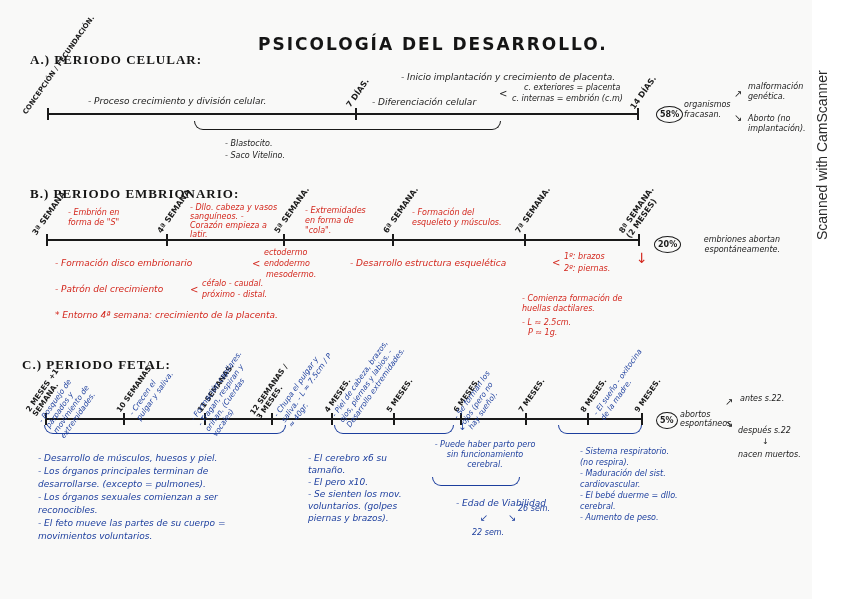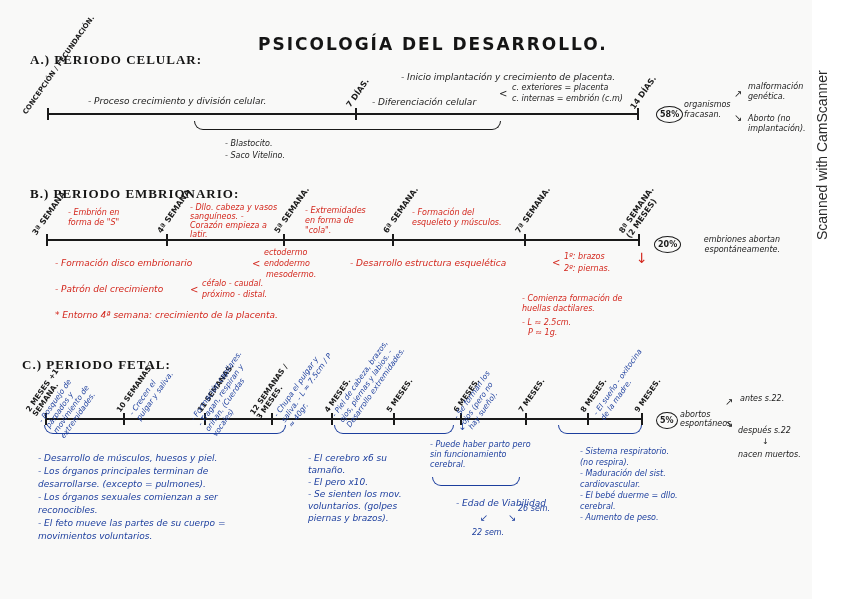--- a/index.html
+++ b/index.html
@@ -44,21 +44,21 @@
 <div class="tick" style="left:637px; top:108px;"></div>
 
 <div class="rot blk" style="left:28px; top:108px; font-size:7px;">CONCEPCIÓN / FECUNDACIÓN.</div>
 <div class="rot blk" style="left:352px; top:100px;">7 DÍAS.</div>
 <div class="rot blk" style="left:636px; top:102px;">14 DÍAS.</div>
 
 <div class="abs hw blk t9" style="left:88px; top:96px;">- Proceso crecimiento y división celular.</div>
 <div class="abs hw blk t9" style="left:372px; top:72px;margin-left:29px;">- Inicio implantación y crecimiento de placenta.</div>
 <div class="abs hw blk t9" style="left:372px; top:97px;">- Diferenciación celular</div>
 <div class="abs blk t10" style="left:499px; top:88px;">&lt;</div>
-<div class="abs hw blk t8" style="left:512px; top:83px;">c. exteriores = placenta</div>
+<div class="abs hw blk t8" style="left:524px; top:83px;">c. exteriores = placenta</div>
 <div class="abs hw blk t8" style="left:512px; top:94px;">c. internas = embrión (c.m)</div>
 
 <div class="brace" style="left:194px; top:121px; width:305px; border-color:#1a1a1a;"></div>
 <div class="abs hw blk t8" style="left:225px; top:139px;">- Blastocito.</div>
 <div class="abs hw blk t8" style="left:225px; top:151px;">- Saco Vitelino.</div>
 
 <div class="abs blk" style="left:656px; top:102px;">
   <span class="circ">58%</span>
 </div>
 <div class="abs hw blk t8" style="left:684px; top:100px; white-space:normal; width:50px; line-height:10px;">organismos fracasan.</div>
@@ -161,21 +161,21 @@
   <div>- Los órganos sexuales comienzan a ser reconocibles.</div>
   <div>- El feto mueve las partes de su cuerpo = movimientos voluntarios.</div>
 </div>
 
 <div class="abs hw blu t9" style="left:308px; top:452px; white-space:normal; width:100px; line-height:12px;">
   <div>- El cerebro x6 su tamaño.</div>
   <div>- El pero x10.</div>
   <div>- Se sienten los mov. voluntarios. (golpes piernas y brazos).</div>
 </div>
 
-<div class="abs hw blu t8" style="left:430px; top:440px; white-space:normal; width:110px; line-height:10px;">- Puede haber parto pero sin funcionamiento cerebral.</div>
+<div class="abs hw blu t8" style="left:430px; top:440px; white-space:normal; width:110px; line-height:10px;text-align:center;">- Puede haber parto pero sin funcionamiento cerebral.</div>
 <div class="brace" style="left:432px; top:477px; width:86px; border-color:#1d3f9e;"></div>
 <div class="abs hw blu t9" style="left:456px; top:498px;">- Edad de Viabilidad</div>
 <div class="abs blu t10" style="left:480px; top:512px;">↙</div>
 <div class="abs blu t10" style="left:508px; top:512px;">↘</div>
 <div class="abs hw blu t8" style="left:472px; top:528px;">22 sem.</div>
 <div class="abs hw blu t8" style="left:518px; top:504px;">26 sem.</div>
 
 <div class="abs hw blu t8" style="left:580px; top:446px; white-space:normal; width:100px; line-height:11px;">
   <div>- Sistema respiratorio. (no respira).</div>
   <div>- Maduración del sist. cardiovascular.</div>

